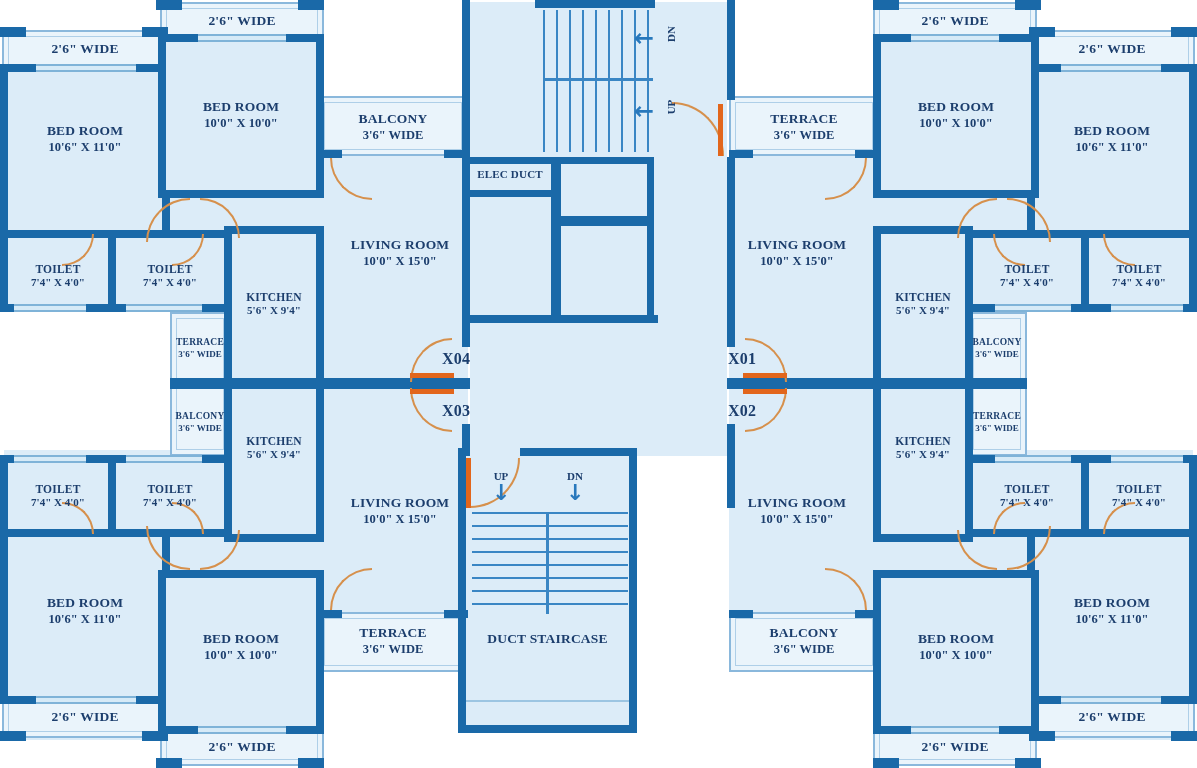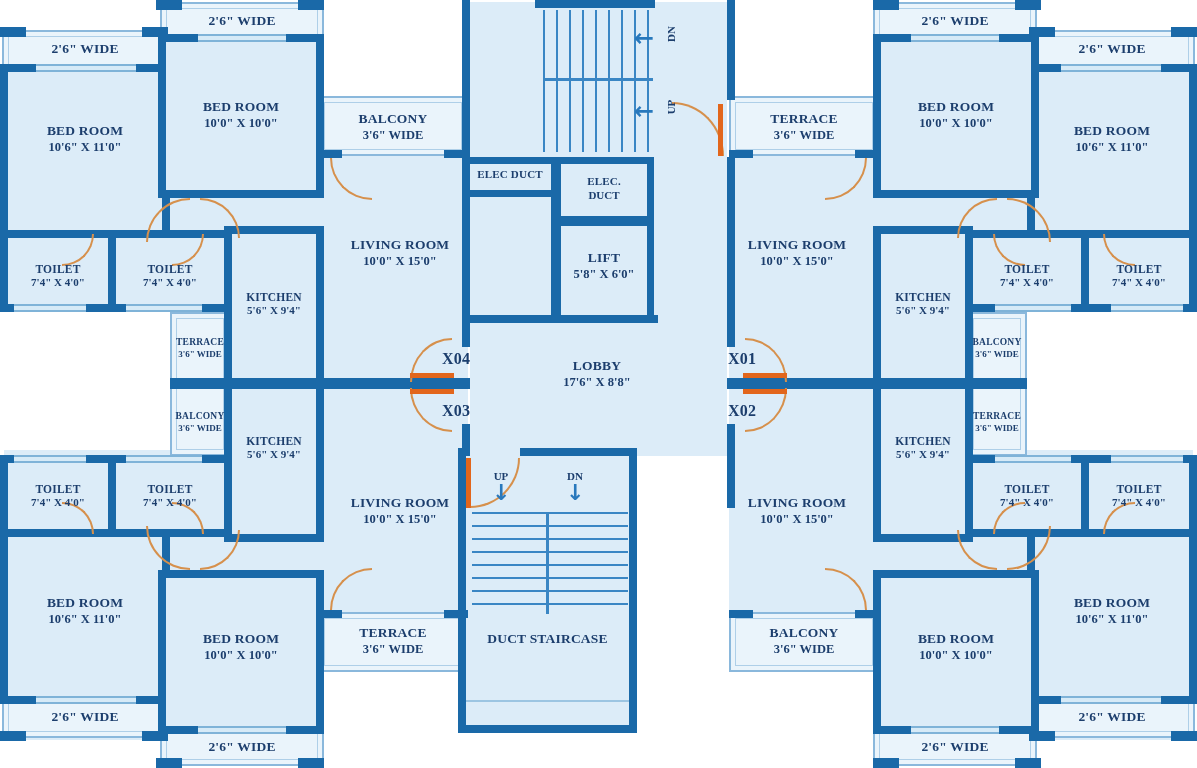--- a/index.html
+++ b/index.html
@@ -364,32 +364,20 @@
       <span class="dm">3'6" WIDE</span>
     </div>
   <div class="lbl" style="left:723px;top:488px;width:148px;height:46px">
       <span class="nm">LIVING ROOM</span>
       <span class="dm">10'0" X 15'0"</span>
     </div>
 
   <div class="lbl d" style="left:466px;top:164px;width:88px;height:22px">
       <span class="nm">ELEC DUCT</span>
     </div>
-  <div class="lbl d" style="left:560px;top:168px;width:88px;height:42px">
-      <span class="nm">ELEC.</span>
-      <span class="dm">DUCT</span>
-    </div>
-  <div class="lbl" style="left:560px;top:244px;width:88px;height:44px">
-      <span class="nm">LIFT</span>
-      <span class="dm">5'8" X 6'0"</span>
-    </div>
-  <div class="lbl" style="left:527px;top:352px;width:140px;height:44px">
-      <span class="nm">LOBBY</span>
-      <span class="dm">17'6" X 8'8"</span>
-    </div>
   <div class="lbl" style="left:466px;top:628px;width:163px;height:22px">
       <span class="nm">DUCT STAIRCASE</span>
     </div>
   <div class="lbl x" style="left:428px;top:349px;width:56px;height:20px">
       <span class="nm">X04</span>
     </div>
   <div class="lbl x" style="left:428px;top:401px;width:56px;height:20px">
       <span class="nm">X03</span>
     </div>
   <div class="lbl x" style="left:714px;top:349px;width:56px;height:20px">

